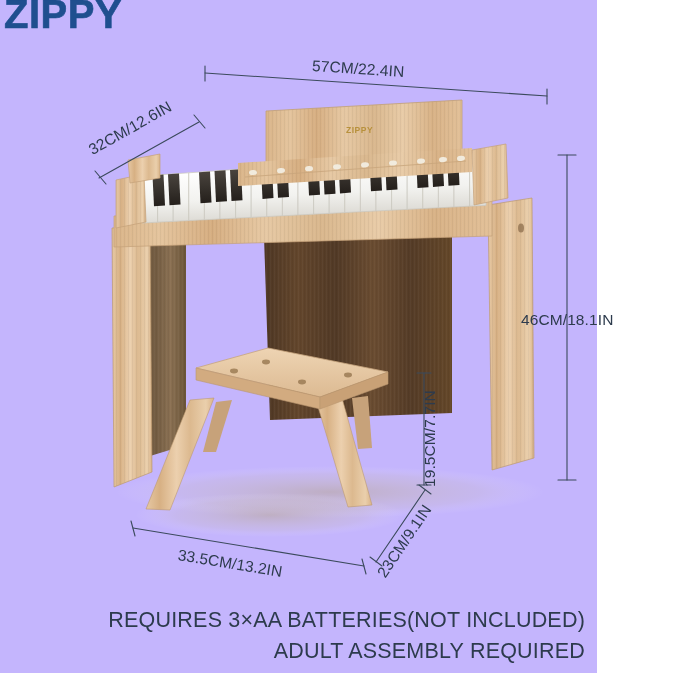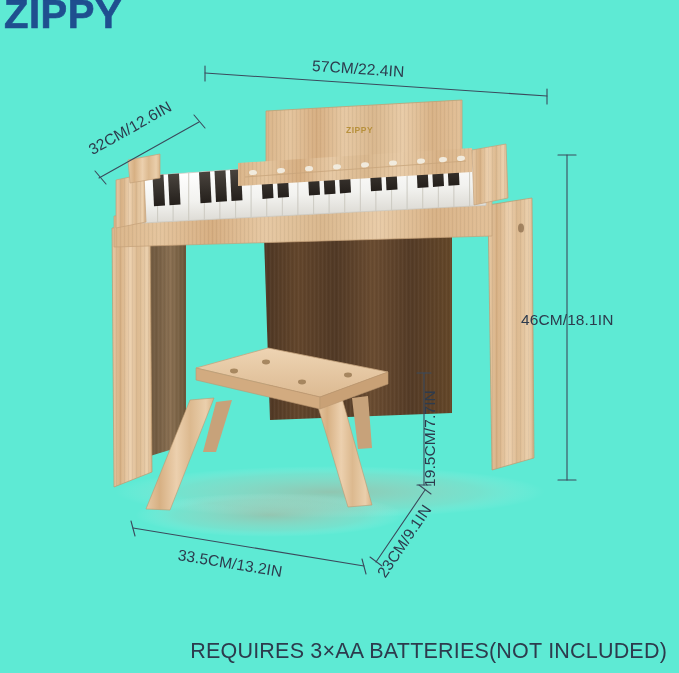--- a/index.html
+++ b/index.html
@@ -4,22 +4,22 @@
 <style>
   * { box-sizing: border-box; margin: 0; padding: 0; }
   html, body {
     width: 679px; height: 673px;
     background: #ffffff;
     font-family: "Liberation Sans", sans-serif;
     overflow: hidden;
   }
   #page {
     position: relative;
-    width: 679px; height: 673px;
-    background: #5eead4;
+    width: 597px; height: 673px;
+    background: #c4b5fd;
   }
 
   
   #brand-logo {
     position: absolute;
     left: 4px; top: -6px;
     font-size: 40px;
     font-weight: 700;
     letter-spacing: 0.5px;
     color: #1f4f8f;
@@ -339,15 +339,16 @@
   <div class="dim-label" style="left:521px; top:311px;">46CM/18.1IN</div>
 
   <div class="dim-label" style="left:178px; top:546px; transform:rotate(9.3deg); transform-origin:0 50%;">33.5CM/13.2IN</div>
 
   <div class="dim-label" style="left:381px; top:567px; transform:rotate(-56deg); transform-origin:0 50%;">23CM/9.1IN</div>
 
   <div class="dim-label" style="left:430px; top:478px; transform:rotate(-90deg); transform-origin:0 50%;">19.5CM/7.7IN</div>
 
   <div id="bottom-notice">
     <div>REQUIRES 3×AA BATTERIES(NOT INCLUDED)</div>
+    <div>ADULT ASSEMBLY REQUIRED</div>
   </div>
 
 </div>
 
 </body></html>

